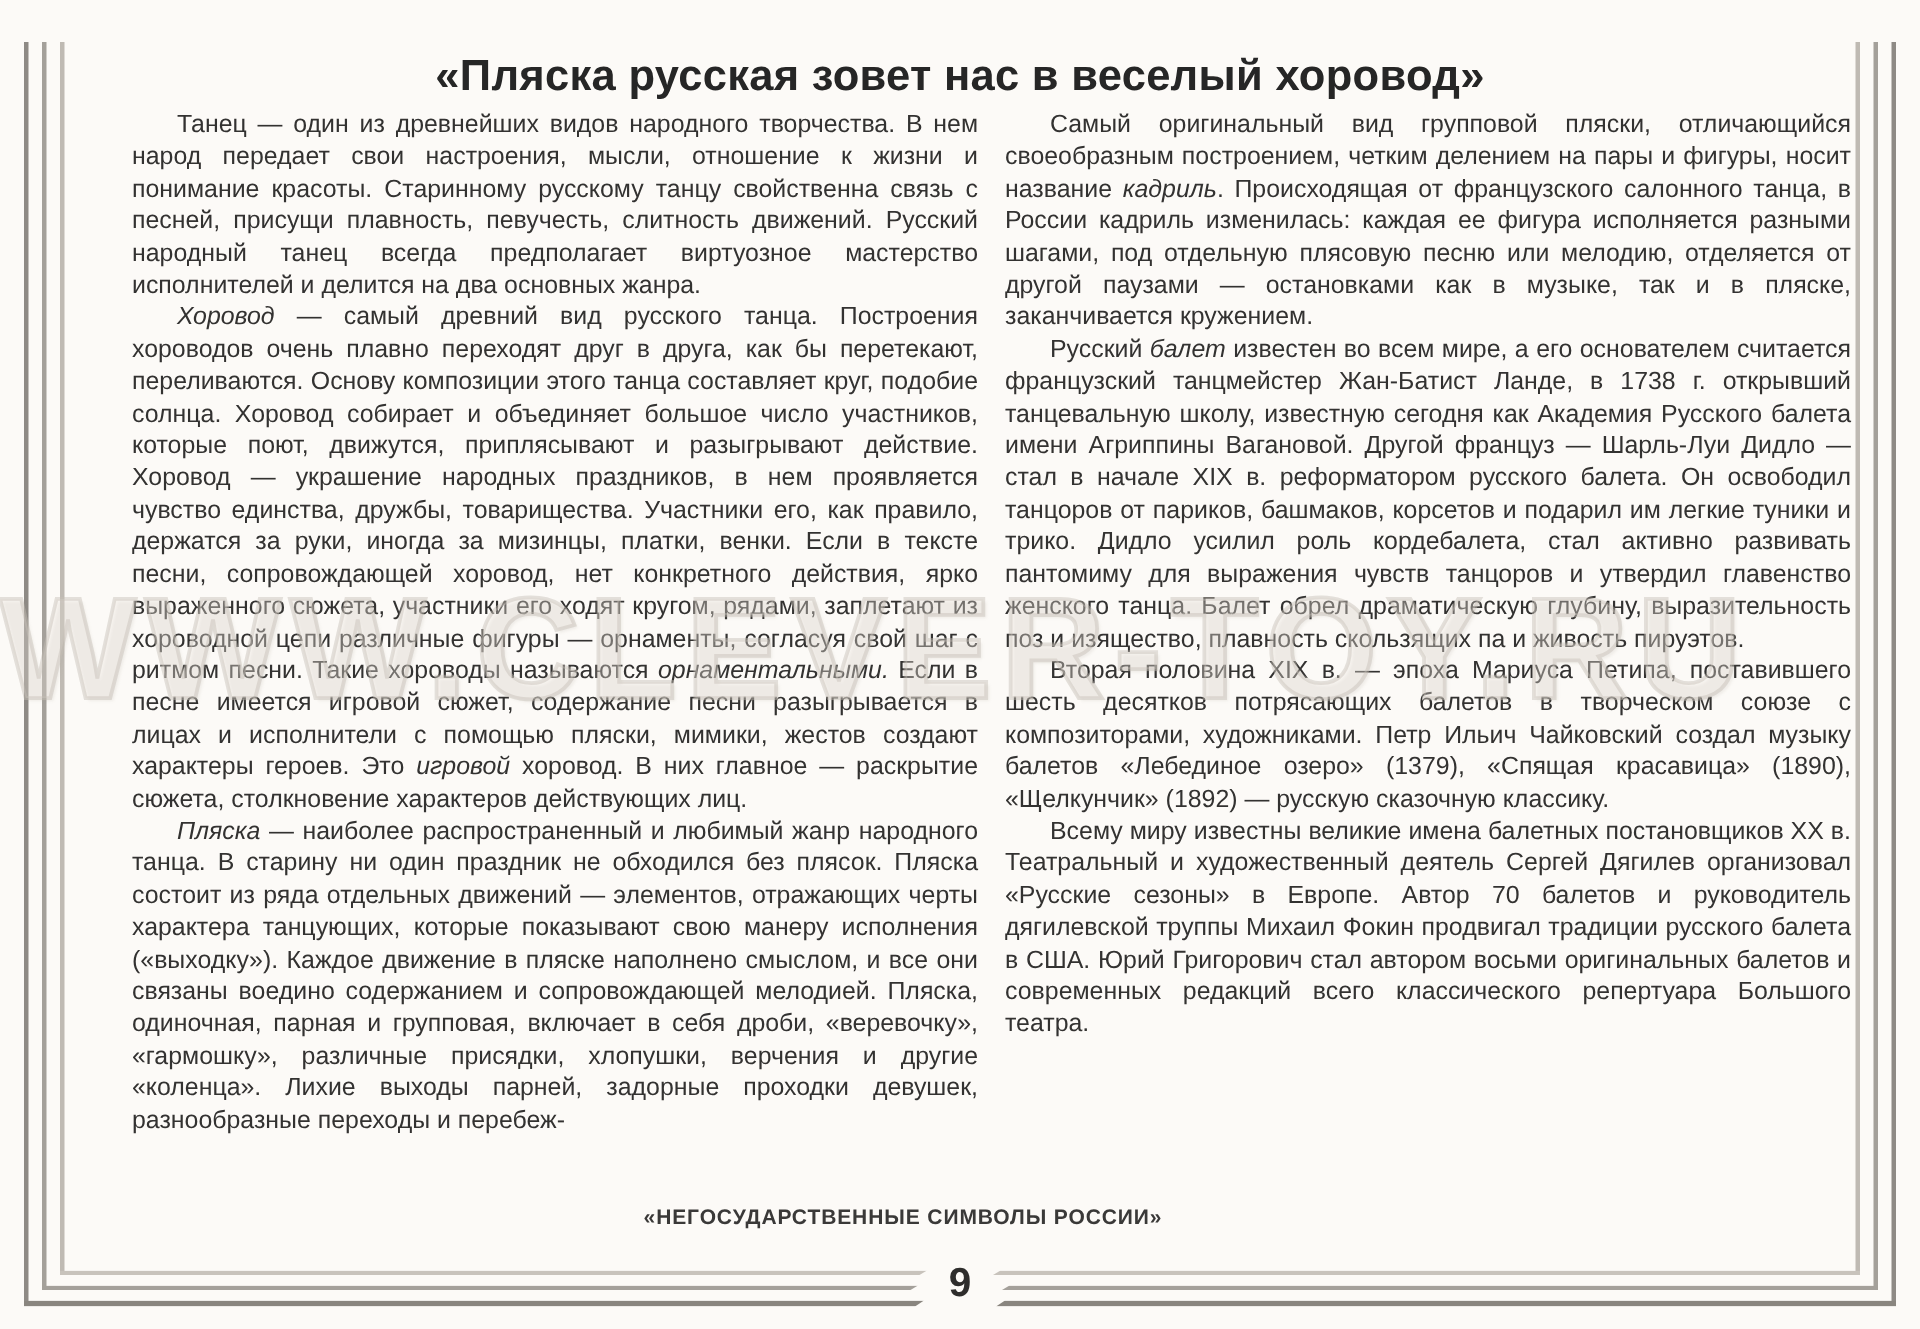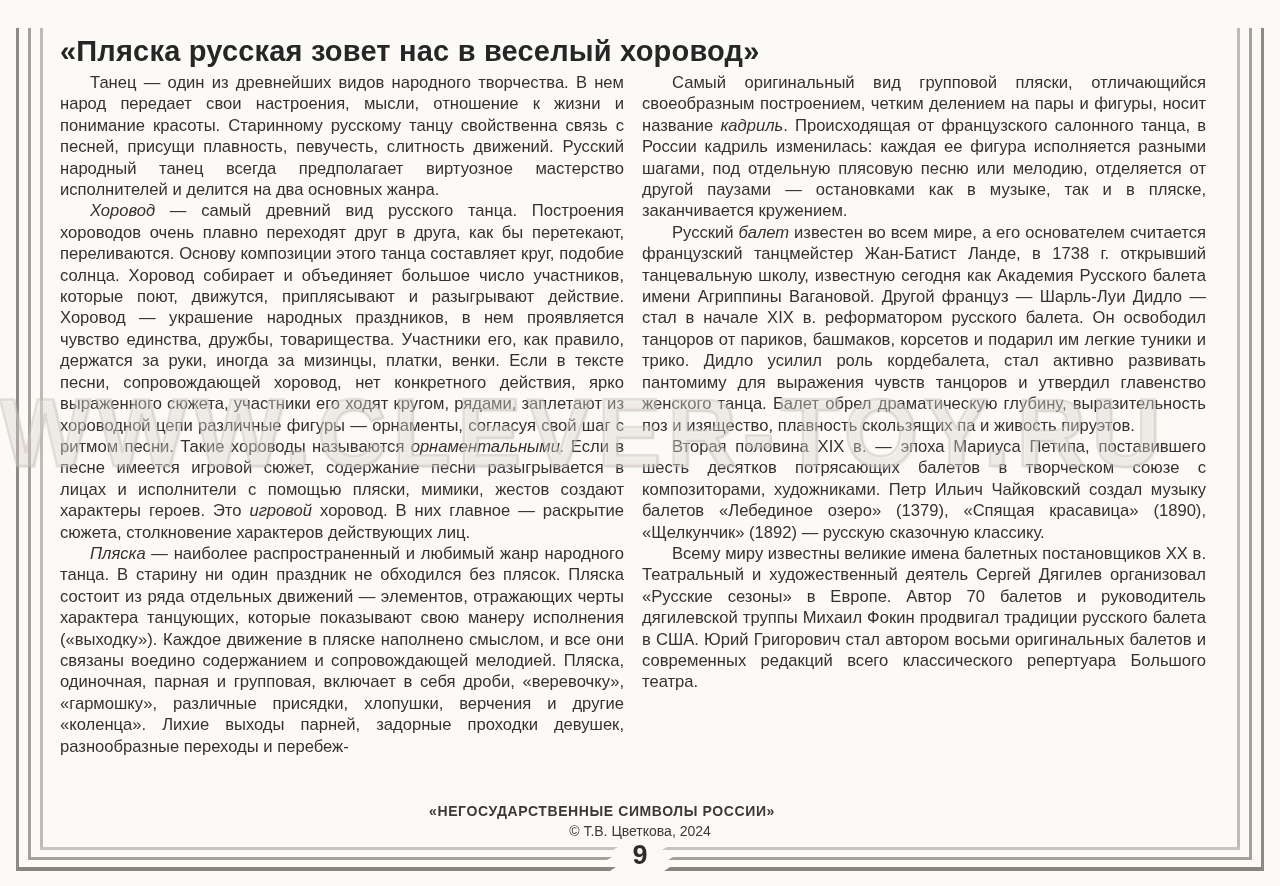--- a/index.html
+++ b/index.html
@@ -21,26 +21,26 @@
   .h-mid{top:857px;background:#a4a09a;}
   .h-outer{top:867px;height:4px;background:#89857f;}
   .h-left.h-inner{left:40px;width:578px;clip-path:polygon(0 0,100% 0,calc(100% - 5px) 100%,0 100%);}
   .h-left.h-mid{left:28px;width:584px;clip-path:polygon(0 0,100% 0,calc(100% - 5px) 100%,0 100%);}
   .h-left.h-outer{left:16px;width:600px;clip-path:polygon(0 0,100% 0,calc(100% - 6px) 100%,0 100%);}
   .h-right.h-inner{left:662px;width:578px;clip-path:polygon(5px 0,100% 0,100% 100%,0 100%);}
   .h-right.h-mid{left:668px;width:584px;clip-path:polygon(5px 0,100% 0,100% 100%,0 100%);}
   .h-right.h-outer{left:664px;width:600px;clip-path:polygon(6px 0,100% 0,100% 100%,0 100%);}
   
   .title{
-    position:absolute;top:16px;left:60px;width:1160px;
+    position:absolute;top:16px;left:60px;width:1160px;text-align:center;
     font-size:29px;font-weight:bold;color:#262626;letter-spacing:0.2px;
   }
   
   .columns{
-    position:absolute;top:72px;left:60px;width:1146px;display:flex;gap:18px;
+    position:absolute;top:72px;left:88px;width:1146px;display:flex;gap:18px;
   }
   .col{width:564px;color:#333231;font-size:16.6px;line-height:21.4px;text-align:justify;}
   .col p{margin:0;}
   .col p.indent{text-indent:30px;}
   
   .watermark{
     position:absolute;top:378px;left:0;width:1104px;text-align:center;
     font-size:96px;font-weight:bold;letter-spacing:6px;
     color:rgba(236,230,223,0.30);
     -webkit-text-stroke:2.5px rgba(198,190,181,0.45);
@@ -91,16 +91,15 @@
         <p class="indent"><span>Самый оригинальный вид групповой пляски, отличающийся своеобразным построением, четким делением на пары и фигуры, носит название </span><i>кадриль</i><span>. Происходящая от французского салонного танца, в России кадриль изменилась: каждая ее фигура исполняется разными шагами, под отдельную плясовую песню или мелодию, отделяется от другой паузами — остановками как в музыке, так и в пляске, заканчивается кружением.</span></p>
         <p class="indent"><span>Русский </span><i>балет</i><span> известен во всем мире, а его основателем считается французский танцмейстер Жан-Батист Ланде, в 1738 г. открывший танцевальную школу, известную сегодня как Академия Русского балета имени Агриппины Вагановой. Другой француз — Шарль-Луи Дидло — стал в начале XIX в. реформатором русского балета. Он освободил танцоров от париков, башмаков, корсетов и подарил им легкие туники и трико. Дидло усилил роль кордебалета, стал активно развивать пантомиму для выражения чувств танцоров и утвердил главенство женского танца. Балет обрел драматическую глубину, выразительность поз и изящество, плавность скользящих па и живость пируэтов.</span></p>
         <p class="indent"><span>Вторая половина XIX в. — эпоха Мариуса Петипа, поставившего шесть десятков потрясающих балетов в творческом союзе с композиторами, художниками. Петр Ильич Чайковский создал музыку балетов «Лебединое озеро» (1379), «Спящая красавица» (1890), «Щелкунчик» (1892) — русскую сказочную классику.</span></p>
         <p class="indent"><span>Всему миру известны великие имена балетных постановщиков XX в. Театральный и художественный деятель Сергей Дягилев организовал «Русские сезоны» в Европе. Автор 70 балетов и руководитель дягилевской труппы Михаил Фокин продвигал традиции русского балета в США. Юрий Григорович стал автором восьми оригинальных балетов и современных редакций всего классического репертуара Большого театра.</span></p>
       </div>
   </div>
 
   <div class="watermark">WWW.CLEVER-TOY.RU</div>
 
   <div class="footer-series">«НЕГОСУДАРСТВЕННЫЕ СИМВОЛЫ РОССИИ»</div>
-  <div class="footer-copyright">© Т.В. Цветкова, 2024</div>
   <div class="page-number">9</div>
 
 </div>
 
 </body></html>

